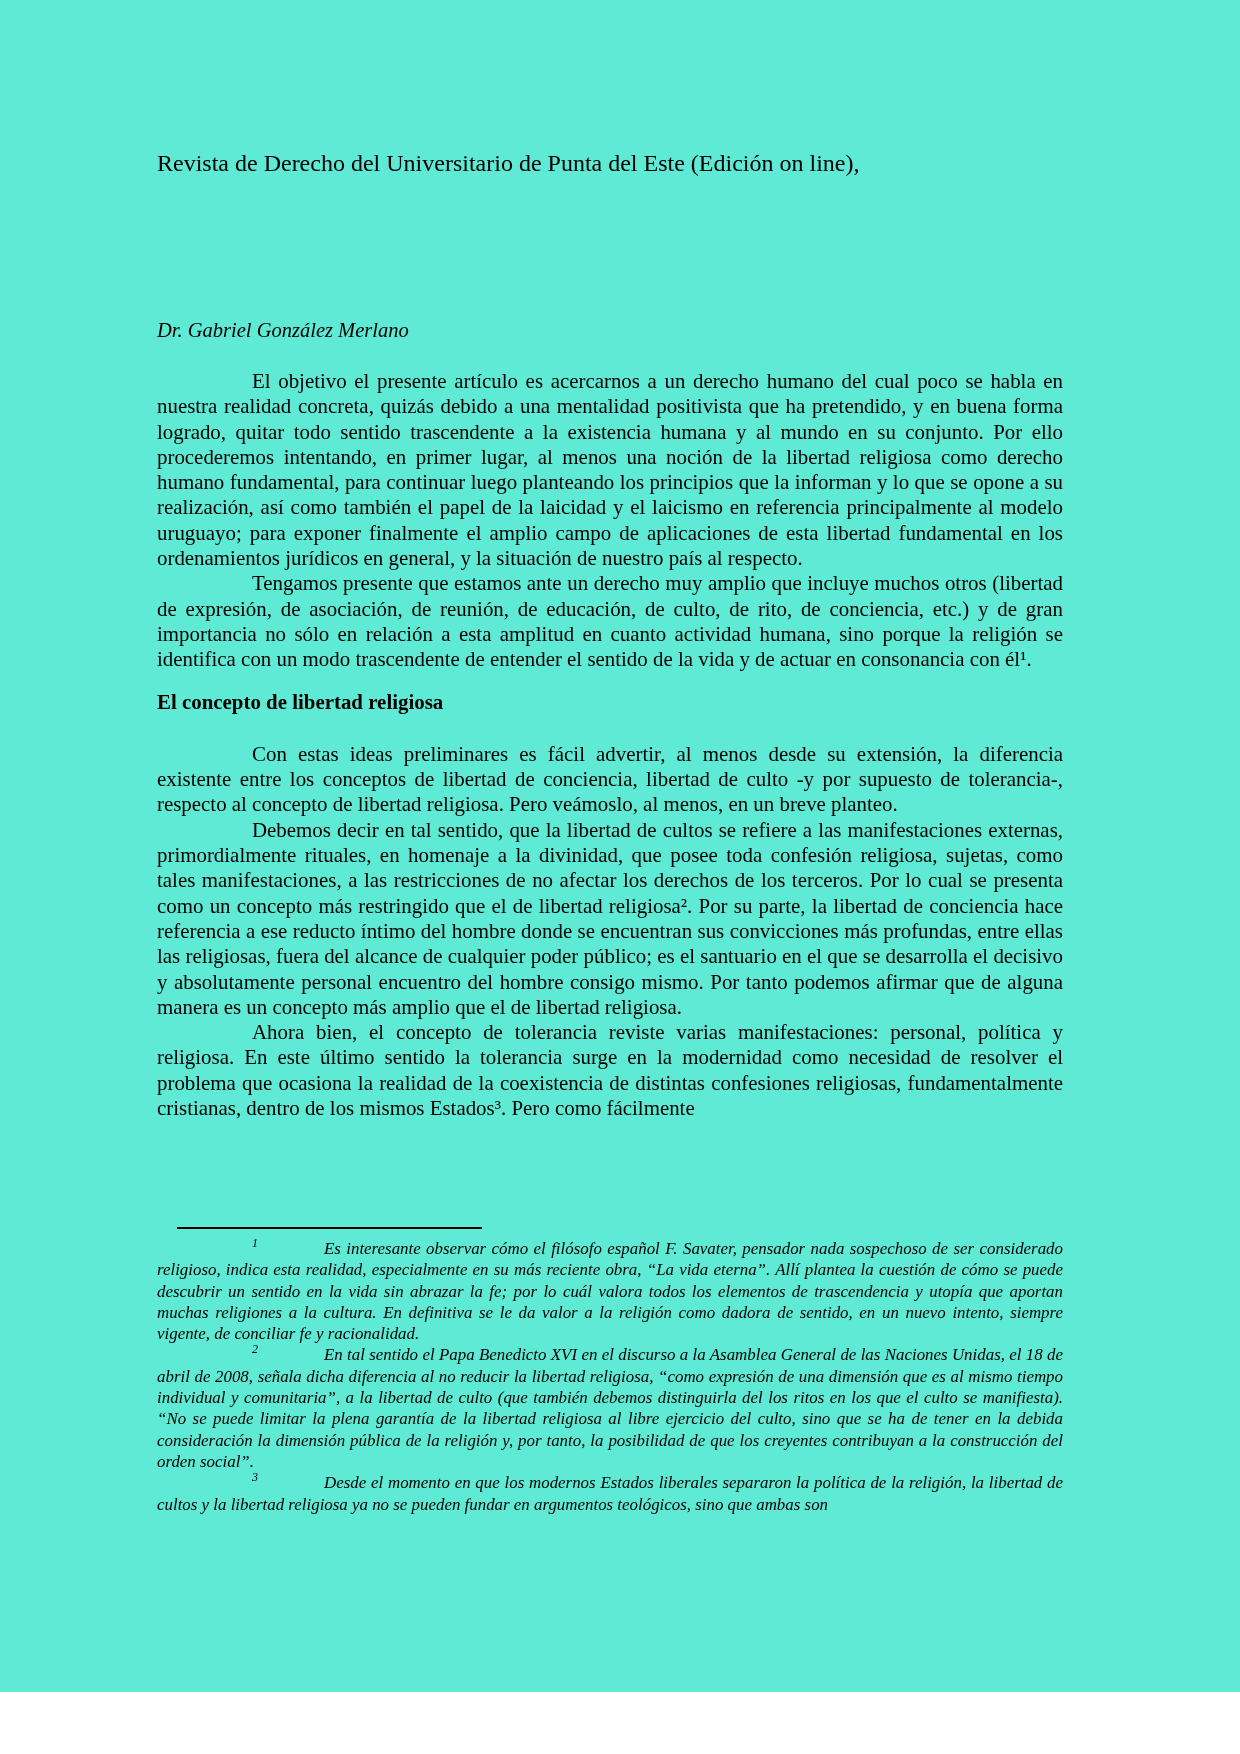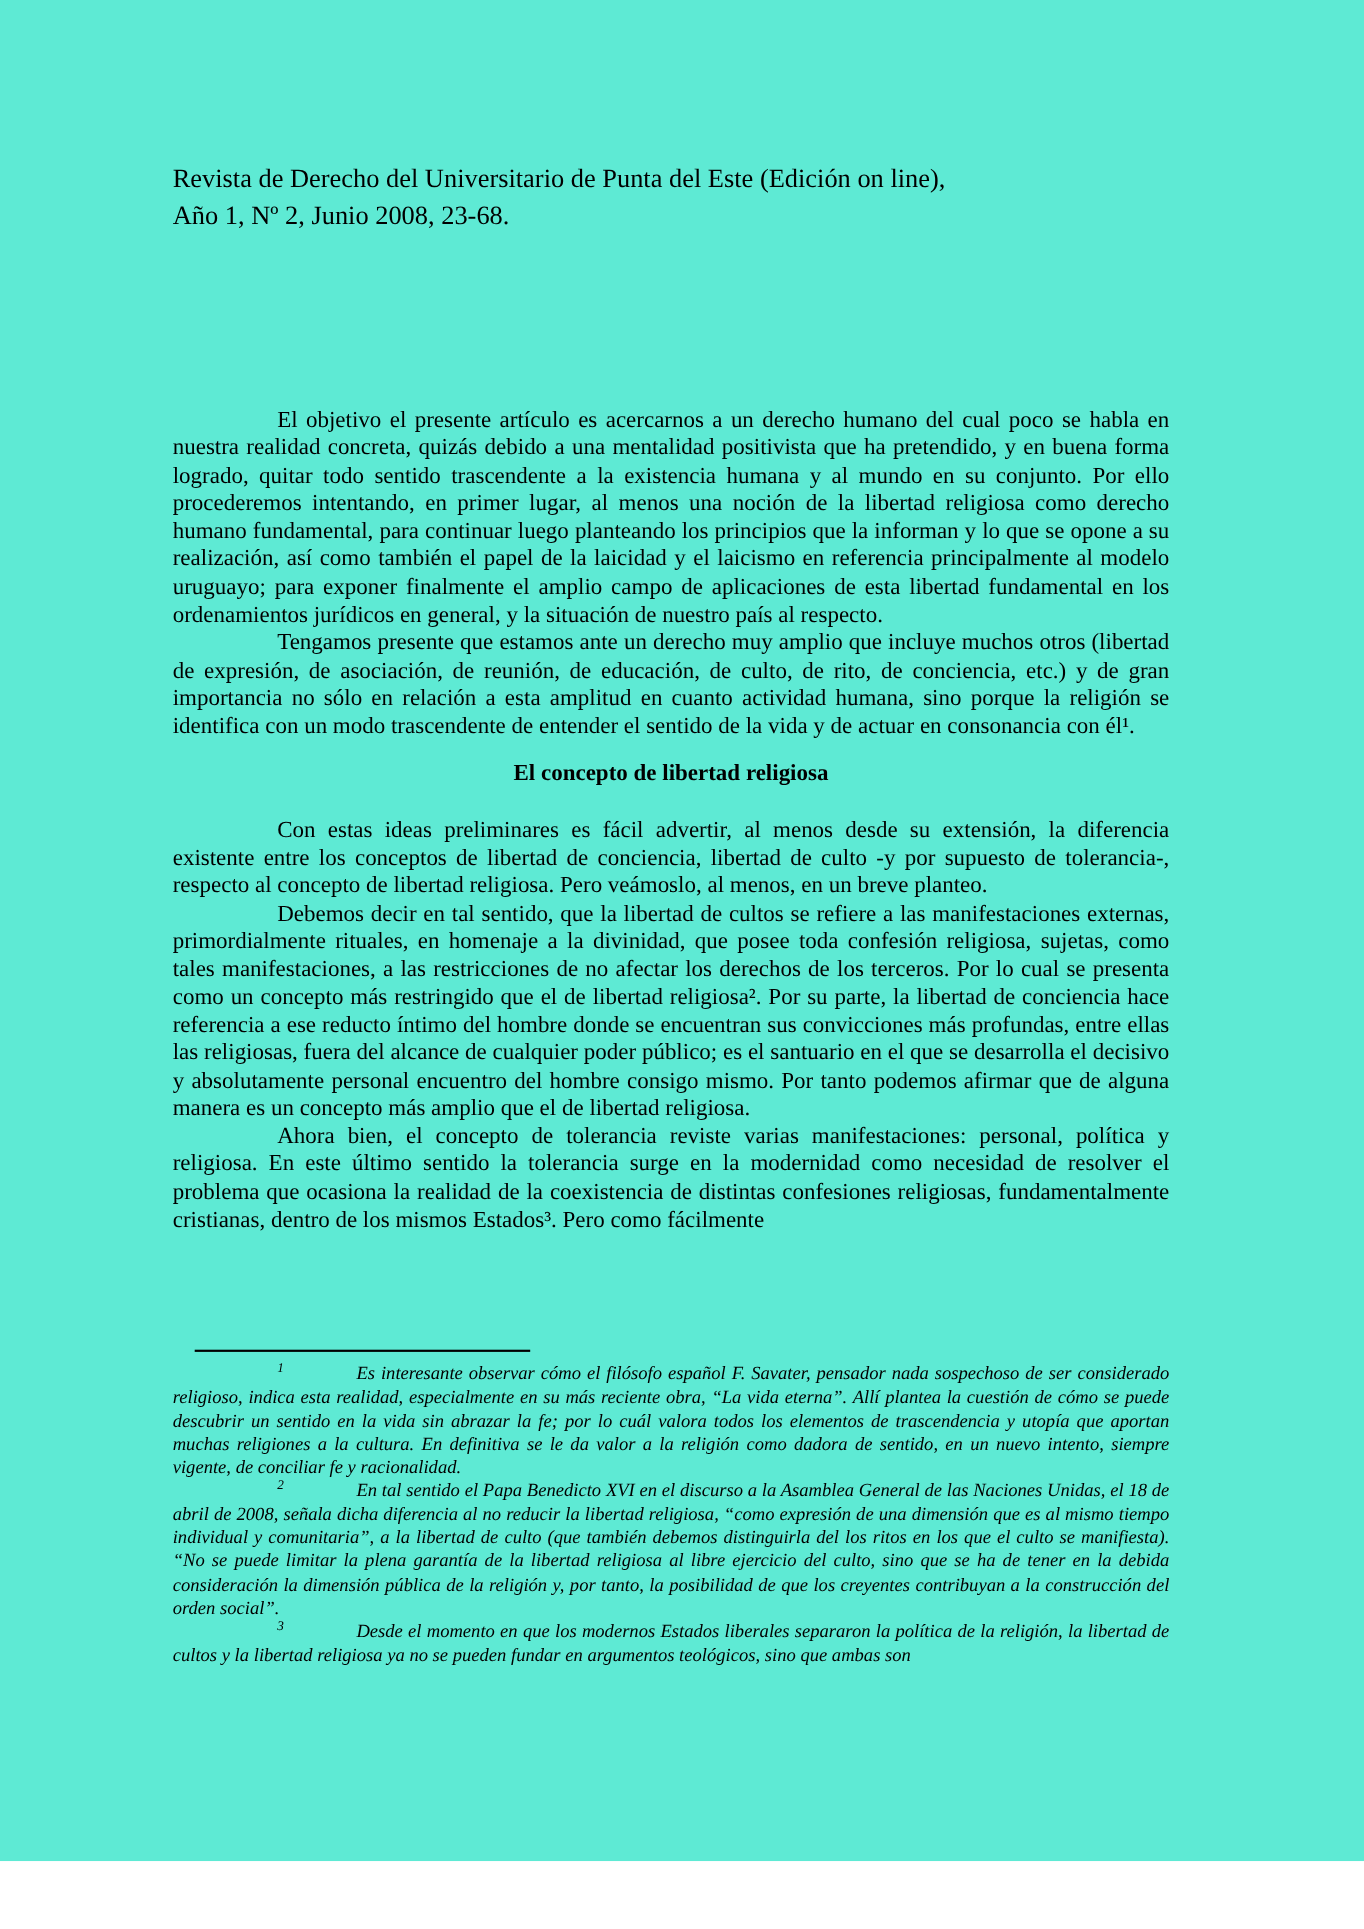--- a/index.html
+++ b/index.html
@@ -57,21 +57,21 @@
   }
   .para {
     margin: 0;
     text-indent: 95px;
   }
   .section-heading {
     margin: 17px 0 27px 0;
     font-size: 20.9px;
     font-weight: bold;
     line-height: 25.3px;
-    text-align: center;
+    text-align: left;
     text-indent: 0;
   }
   .footnotes {
     position: absolute;
     left: 157px;
     top: 1227px;
     width: 906px;
     font-size: 16.9px;
     line-height: 21.3px;
     text-align: justify;
@@ -96,26 +96,26 @@
     width: 66px;
   }
 </style>
 </head>
 <body>
 
 <div class="page">
 
   <header class="doc-header">
     <div>Revista de Derecho del Universitario de Punta del Este (Edición on line),</div>
-    <div>Año 1, Nº 2, Junio 2008, 23-68.</div>
   </header>
 
   <h1 class="doc-title">
   </h1>
 
+  <div class="author">Dr. Gabriel González Merlano</div>
 
   <main class="body-text">
     <p class="para">El objetivo el presente artículo es acercarnos a un derecho humano del cual poco se habla en nuestra realidad concreta, quizás debido a una mentalidad positivista que ha pretendido, y en buena forma logrado, quitar todo sentido trascendente a la existencia humana y al mundo en su conjunto. Por ello procederemos intentando, en primer lugar, al menos una noción de la libertad religiosa como derecho humano fundamental, para continuar luego planteando los principios que la informan y lo que se opone a su realización, así como también el papel de la laicidad y el laicismo en referencia principalmente al modelo uruguayo; para exponer finalmente el amplio campo de aplicaciones de esta libertad fundamental en los ordenamientos jurídicos en general, y la situación de nuestro país al respecto.</p>
     <p class="para">Tengamos presente que estamos ante un derecho muy amplio que incluye muchos otros (libertad de expresión, de asociación, de reunión, de educación, de culto, de rito, de conciencia, etc.) y de gran importancia no sólo en relación a esta amplitud en cuanto actividad humana, sino porque la religión se identifica con un modo trascendente de entender el sentido de la vida y de actuar en consonancia con él¹.</p>
     <h2 class="section-heading">El concepto de libertad religiosa</h2>
     <p class="para">Con estas ideas preliminares es fácil advertir, al menos desde su extensión, la diferencia existente entre los conceptos de libertad de conciencia, libertad de culto -y por supuesto de tolerancia-, respecto al concepto de libertad religiosa. Pero veámoslo, al menos, en un breve planteo.</p>
     <p class="para">Debemos decir en tal sentido, que la libertad de cultos se refiere a las manifestaciones externas, primordialmente rituales, en homenaje a la divinidad, que posee toda confesión religiosa, sujetas, como tales manifestaciones, a las restricciones de no afectar los derechos de los terceros. Por lo cual se presenta como un concepto más restringido que el de libertad religiosa². Por su parte, la libertad de conciencia hace referencia a ese reducto íntimo del hombre donde se encuentran sus convicciones más profundas, entre ellas las religiosas, fuera del alcance de cualquier poder público; es el santuario en el que se desarrolla el decisivo y absolutamente personal encuentro del hombre consigo mismo. Por tanto podemos afirmar que de alguna manera es un concepto más amplio que el de libertad religiosa.</p>
     <p class="para">Ahora bien, el concepto de tolerancia reviste varias manifestaciones: personal, política y religiosa. En este último sentido la tolerancia surge en la modernidad como necesidad de resolver el problema que ocasiona la realidad de la coexistencia de distintas confesiones religiosas, fundamentalmente cristianas, dentro de los mismos Estados³. Pero como fácilmente</p>
   </main>
 

